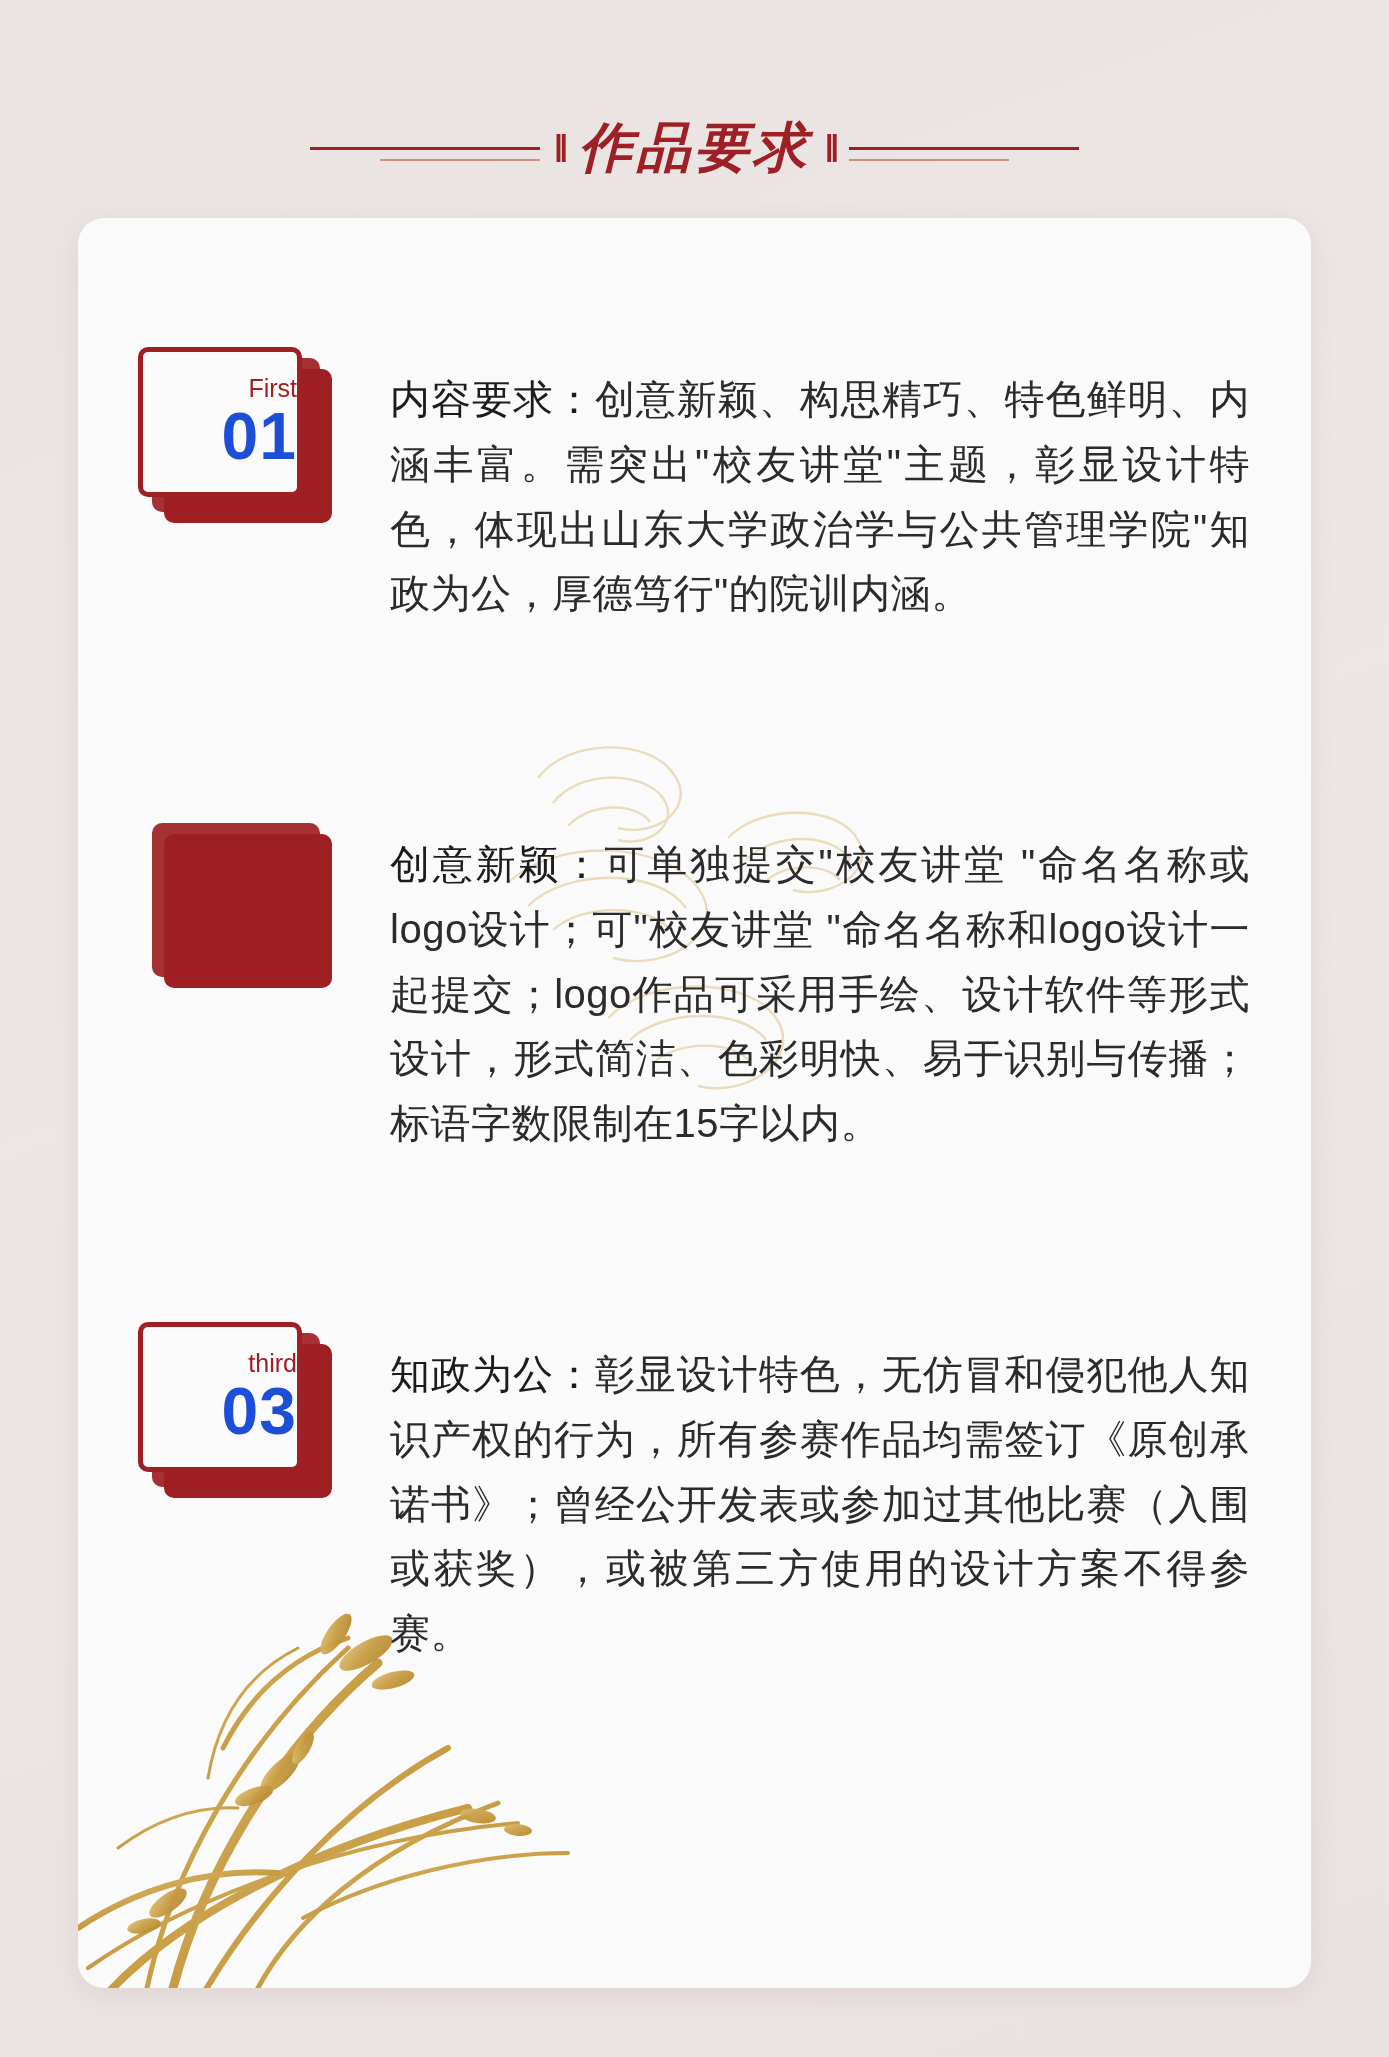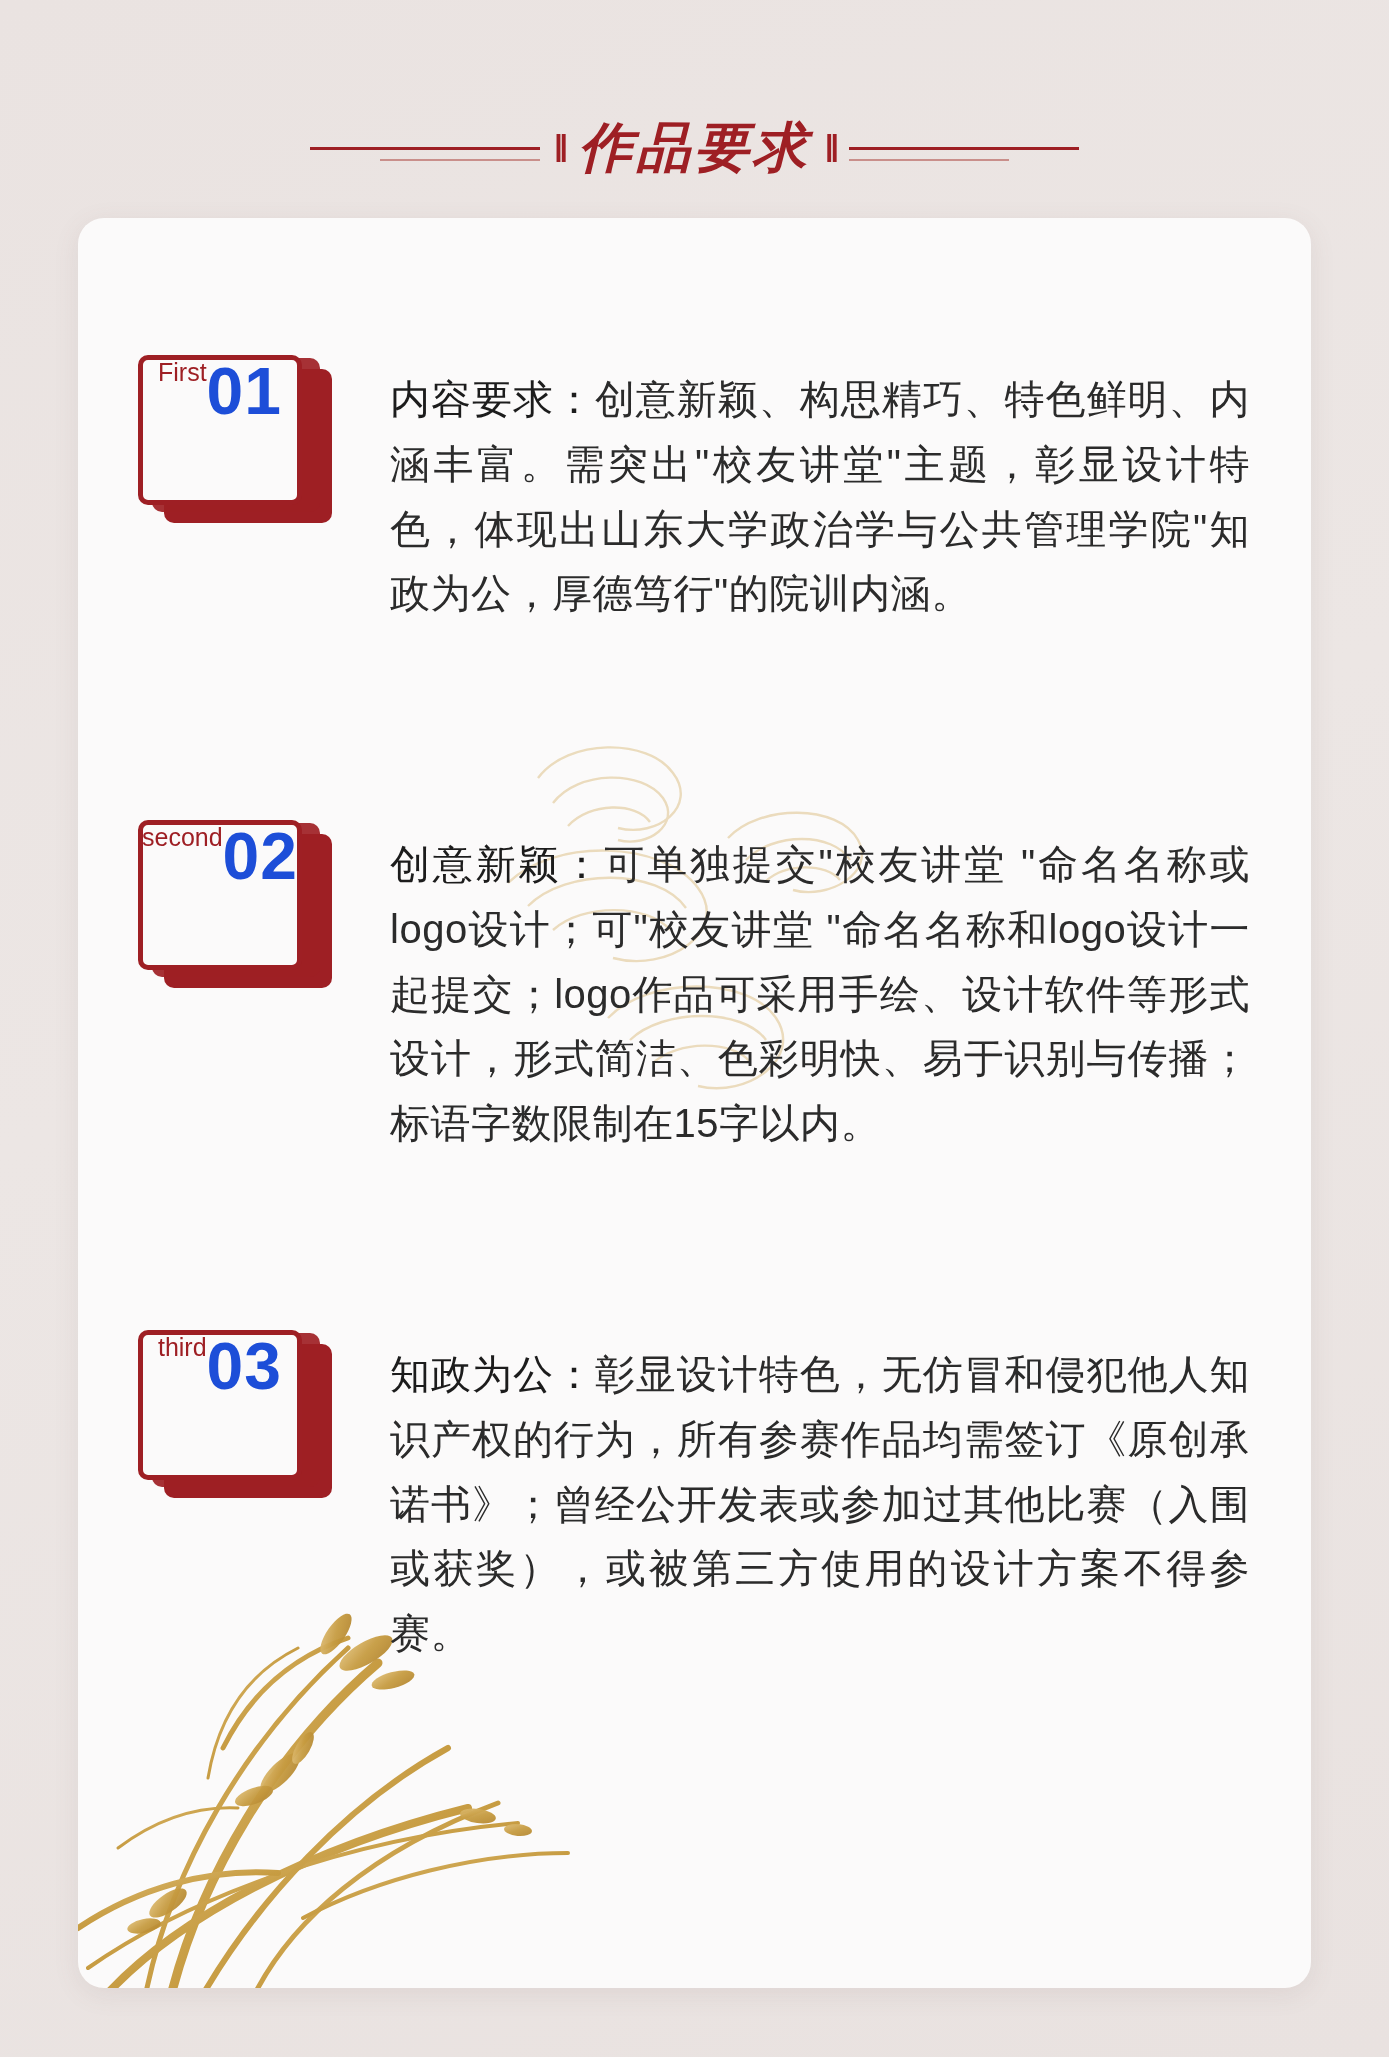--- a/index.html
+++ b/index.html
@@ -145,29 +145,29 @@
     top: 11px;
     width: 168px;
     height: 154px;
     background: #9e1f24;
     border-radius: 10px;
     opacity: .92;
   }
   .badge-face {
     position: absolute;
     left: 0;
-    top: 8px;
+    top: 0;
     width: 164px;
     height: 150px;
     background: #fbfafa;
     border: 5px solid #9e1f24;
     border-radius: 10px;
     display: flex;
-    flex-direction: row;
-    align-items: flex-start;
+    flex-direction: column;
+    align-items: flex-end;
     justify-content: center;
     box-sizing: border-box;
   }
   .badge-word {
     color: #9e1f24;
     font-size: 25px;
     line-height: 1;
     margin-bottom: 4px;
     font-weight: 500;
   }
@@ -275,24 +275,20 @@
       </div>
       <div class="item-text">
         <span class="lead">内容要求：</span><span>创意新颖、构思精巧、特色鲜明、内涵丰富。需突出"校友讲堂"主题，彰显设计特色，体现出山东大学政治学与公共管理学院"知政为公，厚德笃行"的院训内涵。</span>
       </div>
     </div>
 
     <div class="item item-2">
       <div class="badge-wrap">
         <div class="badge-shadow-2"></div>
         <div class="badge-shadow-1"></div>
-        <div class="badge-face">
-          <div class="badge-word">second</div>
-          <div class="badge-num">02</div>
-        </div>
       </div>
       <div class="item-text">
         <span class="lead">创意新颖：</span><span>可单独提交"校友讲堂 "命名名称或logo设计；可"校友讲堂 "命名名称和logo设计一起提交；logo作品可采用手绘、设计软件等形式设计，形式简洁、色彩明快、易于识别与传播；标语字数限制在15字以内。</span>
       </div>
     </div>
 
     <div class="item item-3">
       <div class="badge-wrap">
         <div class="badge-shadow-2"></div>
         <div class="badge-shadow-1"></div>

